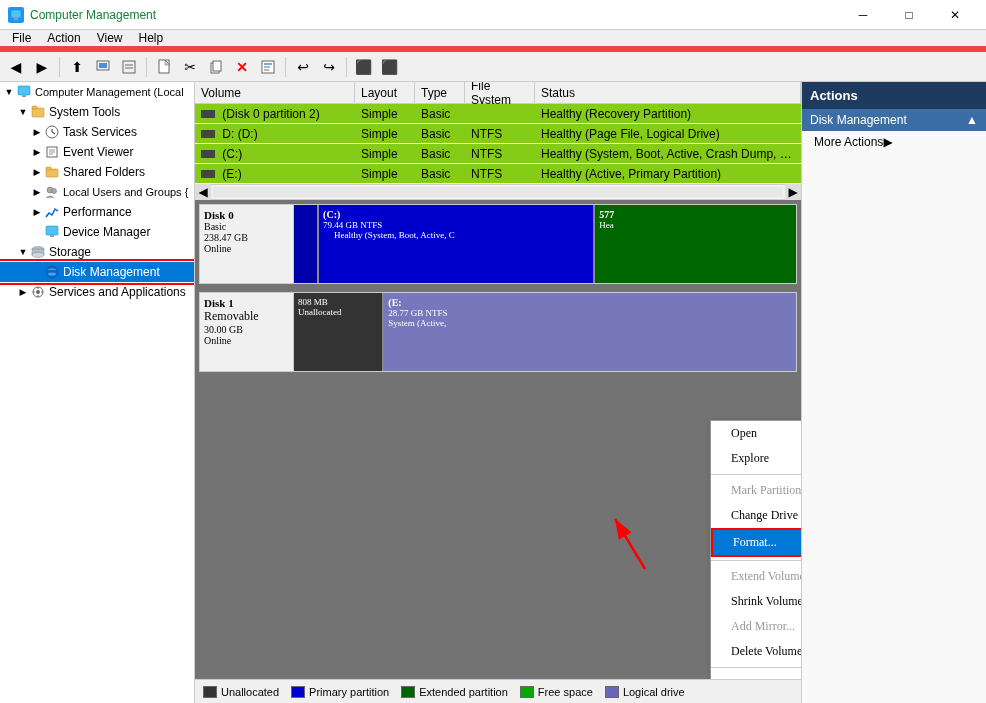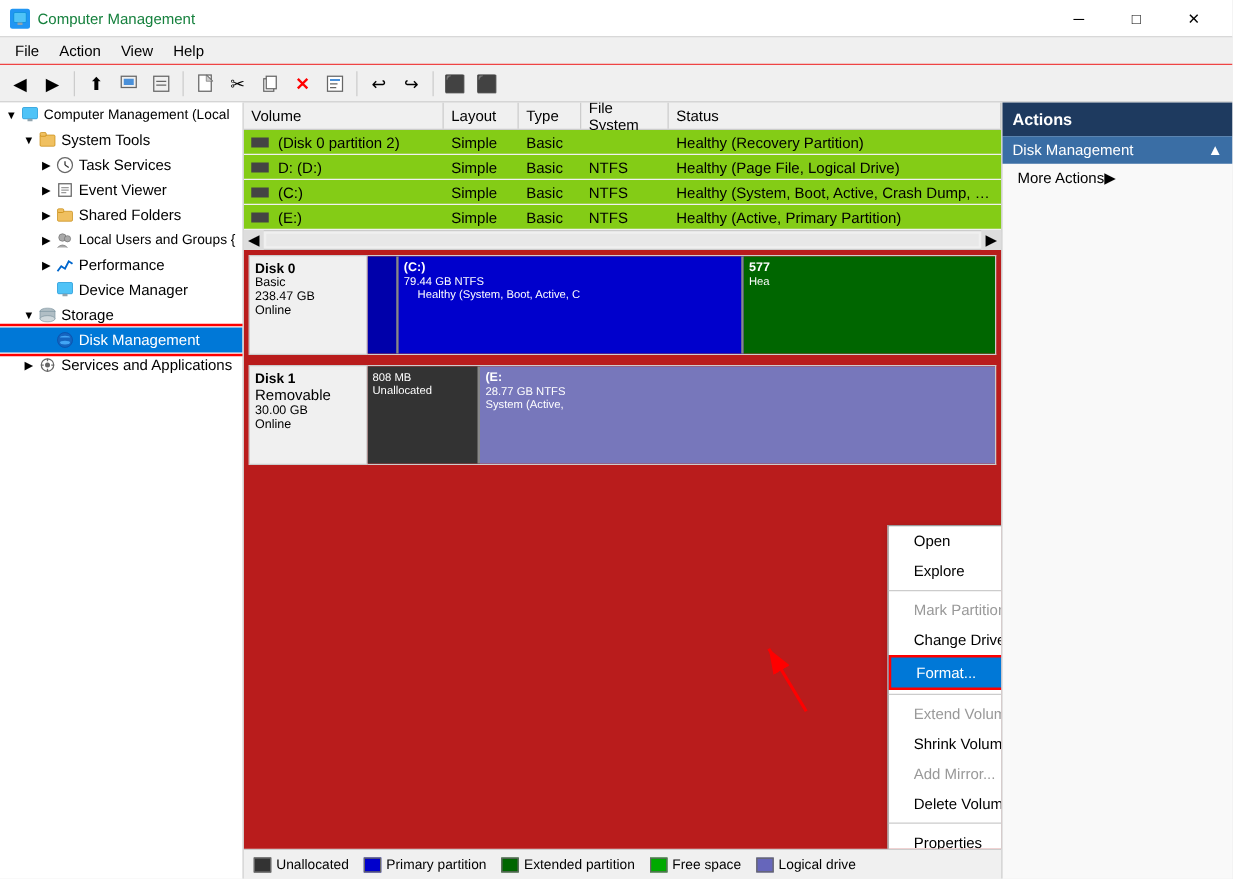--- a/index.html
+++ b/index.html
@@ -12,21 +12,21 @@
     }
     .title-bar-left { display: flex; align-items: center; gap: 6px; }
     .title-bar-icon { width: 16px; height: 16px; background: #2196F3; border-radius: 2px; display: flex; align-items: center; justify-content: center; }
     .title-bar-title { font-size: 12px; color: #15803d; }
     .title-bar-controls { display: flex; gap: 0; }
     .title-bar-btn { width: 46px; height: 30px; border: none; background: transparent; cursor: pointer; font-size: 12px; display: flex; align-items: center; justify-content: center; }
 
     
     .menu-bar {
       height: 22px; background: #f0f0f0; display: flex; align-items: center; padding: 0 4px;
-      border-bottom: 1px solid #ef4444;
+      border-bottom: 6px solid #ef4444;
     }
     .menu-item { padding: 2px 8px; cursor: pointer; font-size: 12px; }
 
     
     .toolbar {
       height: 30px; background: #f0f0f0; display: flex; align-items: center; padding: 0 4px;
       border-bottom: 1px solid #ccc; gap: 2px;
     }
     .toolbar-btn {
       width: 24px; height: 24px; border: 1px solid transparent; background: transparent;
@@ -365,21 +365,21 @@
         <div class="table-cell col-status">Healthy (Active, Primary Partition)</div>
       </div>
     </div>
 
     <div style="height:16px; background:#f0f0f0; border-top:1px solid #ccc; border-bottom:1px solid #ccc; display:flex; align-items:center;">
       <div style="width:16px; height:16px; background:#ddd; display:flex; align-items:center; justify-content:center; cursor:pointer; flex-shrink:0;">◀</div>
       <div style="flex:1; height:10px; background:#e8e8e8; margin:0 2px;"></div>
       <div style="width:16px; height:16px; background:#ddd; display:flex; align-items:center; justify-content:center; cursor:pointer; flex-shrink:0;">▶</div>
     </div>
 
-    <div class="disk-area" style="flex:1; overflow:hidden; position:relative; background:#b91c1c;">
+    <div class="disk-area" style="flex:1; overflow:hidden; position:relative; background:#737373;font-family:Liberation Serif, serif;">
 
       <div class="disk-row">
         <div class="disk-label">
           <div style="font-weight:bold; font-size:11px;">Disk 0</div>
           <div style="font-size:10px;">Basic</div>
           <div style="font-size:10px;">238.47 GB</div>
           <div style="font-size:10px;">Online</div>
         </div>
         <div class="disk-partitions">
           <div class="partition-block" style="background:#0000aa; color:#fff; width:5%; min-width:5px; border-right:2px solid #888;">

